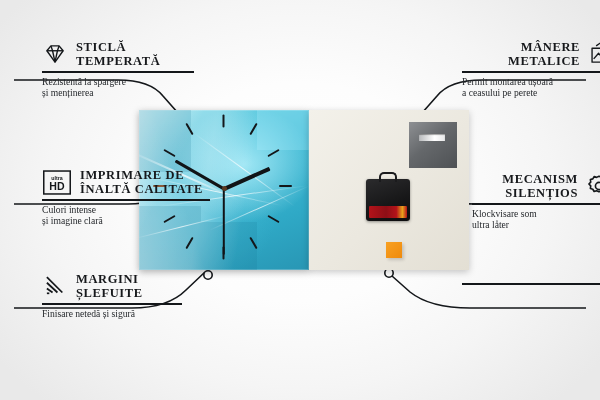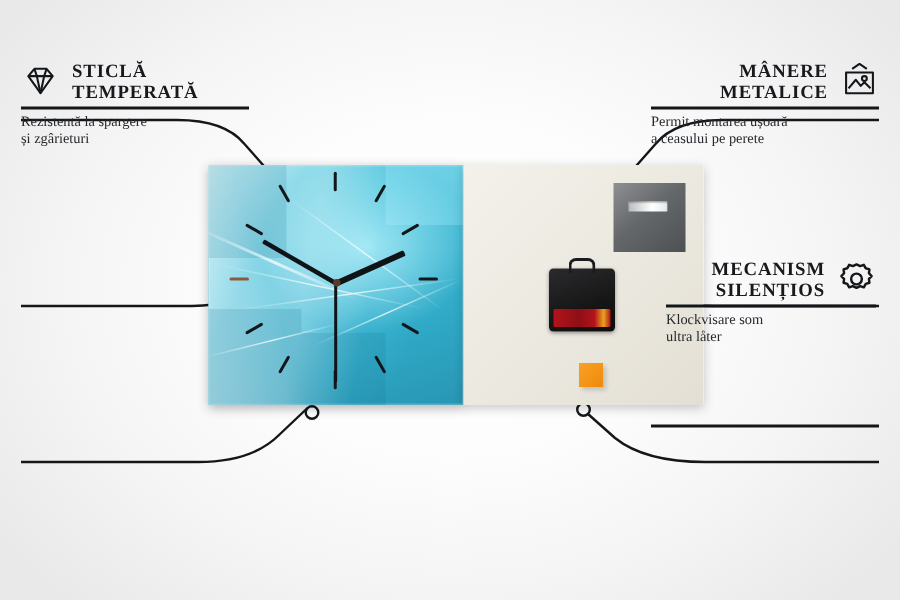--- a/index.html
+++ b/index.html
@@ -72,21 +72,21 @@
     position:absolute; left:3px; bottom:3px; width:38px; height:12px;
     background:linear-gradient(90deg,#b4131a 0%,#8e0f16 45%,#b4131a 72%,#e8a21c 88%,#b4131a 100%);
     border-radius:1px;
   }
   .foam {
     position:absolute; left:77px; top:132px; width:16px; height:16px;
     background:linear-gradient(135deg,#f8a123,#ef8a0c);
     box-shadow:2px 2px 3px rgba(0,0,0,.16);
   }
   
-  .callout { position:absolute; }
+  .callout { position:absolute;margin-left:28px; }
   .callout .head { display:flex; align-items:center; gap:8px; }
   .callout.left .head { justify-content:flex-start; }
   .callout.right .head { justify-content:flex-end; }
   .callout .title {
     font-family:"Liberation Serif", serif;
     font-weight:700; font-size:12.5px; line-height:14px;
     letter-spacing:.6px; color:#17191c; text-transform:uppercase;
     white-space:pre-line;
   }
   .callout.right .title { text-align:right; }
@@ -177,24 +177,54 @@
           <path d="M6 12 H26"></path>
             <path d="M11 6 L13 12 L16 26"></path>
             <path d="M21 6 L19 12 L16 26"></path>
         </g>
       </svg>
       <div class="title">STICLĂ
 TEMPERATĂ</div>
     </div>
     <div class="rule" style="width:152px;"></div>
     <div class="sub">Rezistentă la spargere
-și zgârieturi</div>
-  </div>
-
-
+și menținerea</div>
+  </div>
+
+  <div class="callout left" style="left:14px; top:168px; width:168px;">
+    <div class="head">
+      <svg class="icon" viewBox="0 0 34 30" style="width:30px;height:27px;">
+        <rect x="2" y="2" width="30" height="26" fill="none" stroke="#14171a" stroke-width="1.7"></rect>
+        <text x="17" y="12" font-family="Liberation Sans, sans-serif" font-size="6" font-weight="700" text-anchor="middle" fill="#14171a">ultra</text>
+        <text x="17" y="24" font-family="Liberation Sans, sans-serif" font-size="12" font-weight="700" text-anchor="middle" fill="#14171a">HD</text>
+      </svg>
+      <div class="title">IMPRIMARE DE
+ÎNALTĂ CALITATE</div>
+    </div>
+    <div class="rule" style="width:168px;"></div>
+    <div class="sub">Culori intense
+și imagine clară</div>
+  </div>
+
+  <div class="callout left" style="left:14px; top:272px; width:140px;">
+    <div class="head">
+      <svg class="icon" viewBox="0 0 32 32">
+        <g stroke="#14171a" stroke-width="2.1" stroke-linecap="butt">
+          <line x1="6" y1="5" x2="25" y2="24"></line>
+          <line x1="6" y1="12" x2="19" y2="24"></line>
+          <line x1="6" y1="19" x2="13" y2="24"></line>
+          <line x1="6" y1="25" x2="9" y2="25"></line>
+        </g>
+      </svg>
+      <div class="title">MARGINI
+ȘLEFUITE</div>
+    </div>
+    <div class="rule" style="width:140px;"></div>
+    <div class="sub">Finisare netedă și sigură</div>
+  </div>
 
   <div class="callout right" style="left:434px; top:40px; width:152px;">
     <div class="head">
       <div class="title">MÂNERE
 METALICE</div>
       <svg class="icon" viewBox="0 0 32 32">
         <g fill="none" stroke="#14171a" stroke-width="1.7" stroke-linejoin="round">
           <path d="M10 6 L16 2 L22 6"></path>
           <rect x="5" y="9" width="22" height="17"></rect>
           <path d="M7 22 L13 15 L17 20 L20 17 L25 22"></path>

